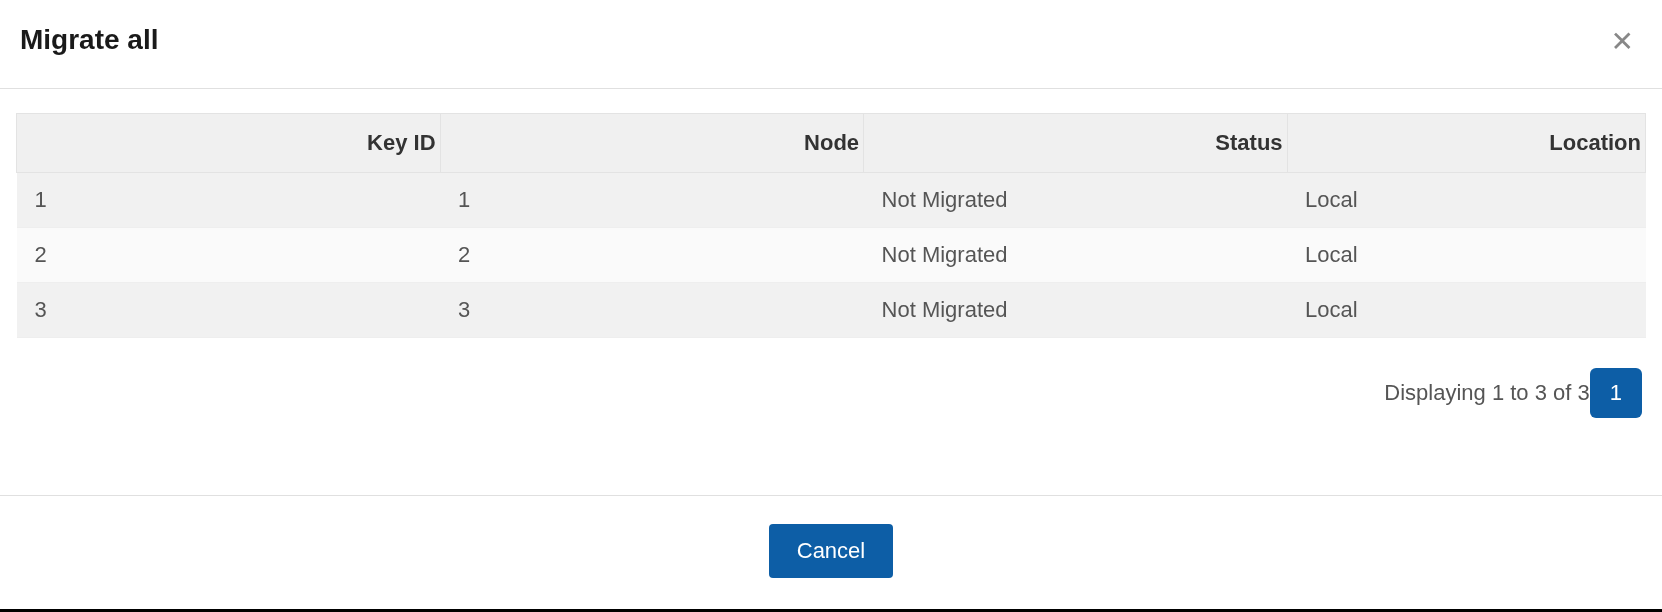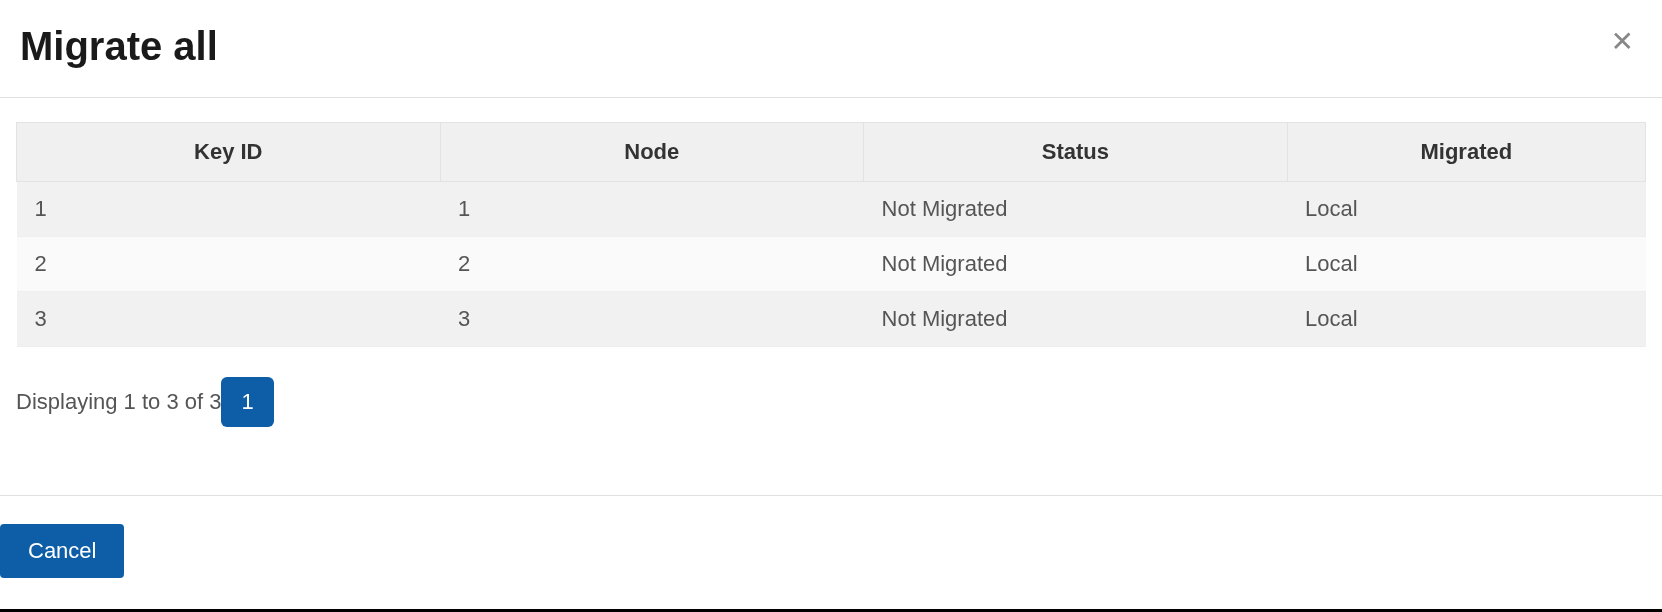--- a/index.html
+++ b/index.html
@@ -23,21 +23,21 @@
       flex-direction: column;
     }
     .dialog-header {
       display: flex;
       justify-content: space-between;
       align-items: flex-start;
       padding: 24px 20px 28px 20px;
       border-bottom: 1px solid #e0e0e0;
     }
     .dialog-title {
-      font-size: 40px;
+      font-size: 28px;
       font-weight: 700;
       color: #1a1a1a;
     }
     .close-btn {
       font-size: 28px;
       color: #888;
       cursor: pointer;
       line-height: 1;
       padding: 4px 8px;
       background: none;
@@ -47,25 +47,25 @@
     .dialog-body {
       padding: 24px 16px 0 16px;
       flex: 1;
     }
     table.data-table {
       width: 100%;
       border-collapse: collapse;
       font-size: 22px;
     }
     table.data-table th {
-      text-align: center;
+      text-align: right;
       font-weight: 600;
       color: #333;
       background: #f0f0f0;
-      padding: 16px 18px;
+      padding: 16px 4px;
       border: 1px solid #e3e3e3;
     }
     table.data-table td {
       padding: 14px 18px;
       color: #555;
       border-top: 1px solid #eee;
       border-bottom: 1px solid #eee;
     }
     table.data-table tbody tr:nth-child(odd) td {
       background: #f1f1f1;
@@ -73,40 +73,41 @@
     table.data-table tbody tr:nth-child(even) td {
       background: #fafafa;
     }
     .col-key { width: 26%; }
     .col-node { width: 26%; }
     .col-status { width: 26%; margin-top: 38px; }
     .col-location { width: 22%; }
 
     .pager-row {
       display: flex;
-      justify-content: flex-start;
+      justify-content: flex-end;
       align-items: center;
       padding: 30px 4px 30px 0;
       font-size: 22px;
       color: #555;
     }
     .page-btn {
       background: #0d5ea6;
       color: #ffffff;
       border: none;
       border-radius: 6px;
       padding: 12px 20px;
       font-size: 22px;
       cursor: pointer;
       font-family: inherit;
     }
     .dialog-footer {
       border-top: 1px solid #e0e0e0;
       padding: 28px 0 34px 0;
       display: flex;
+      justify-content: center;
       gap: 18px;
     }
     .btn {
       background: #0d5ea6;
       color: #ffffff;
       border: none;
       border-radius: 4px;
       padding: 14px 28px;
       font-size: 22px;
       cursor: pointer;
@@ -131,21 +132,21 @@
     <button class="close-btn">✕</button>
   </div>
 
   <div class="dialog-body">
     <table class="data-table">
       <thead>
         <tr>
           <th class="col-key">Key ID</th>
           <th class="col-node">Node</th>
           <th class="col-status">Status</th>
-          <th class="col-location">Migrated</th>
+          <th class="col-location">Location</th>
         </tr>
       </thead>
       <tbody>
         <tr>
           <td>1</td>
           <td>1</td>
           <td>Not Migrated</td>
           <td>Local</td>
         </tr>
         <tr>

